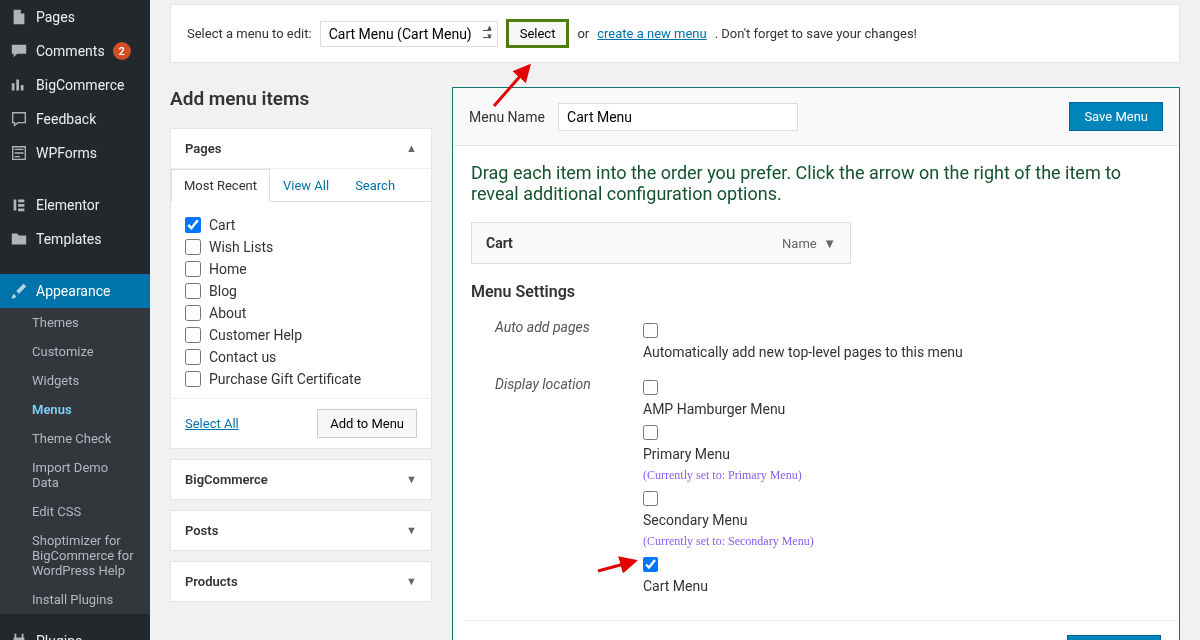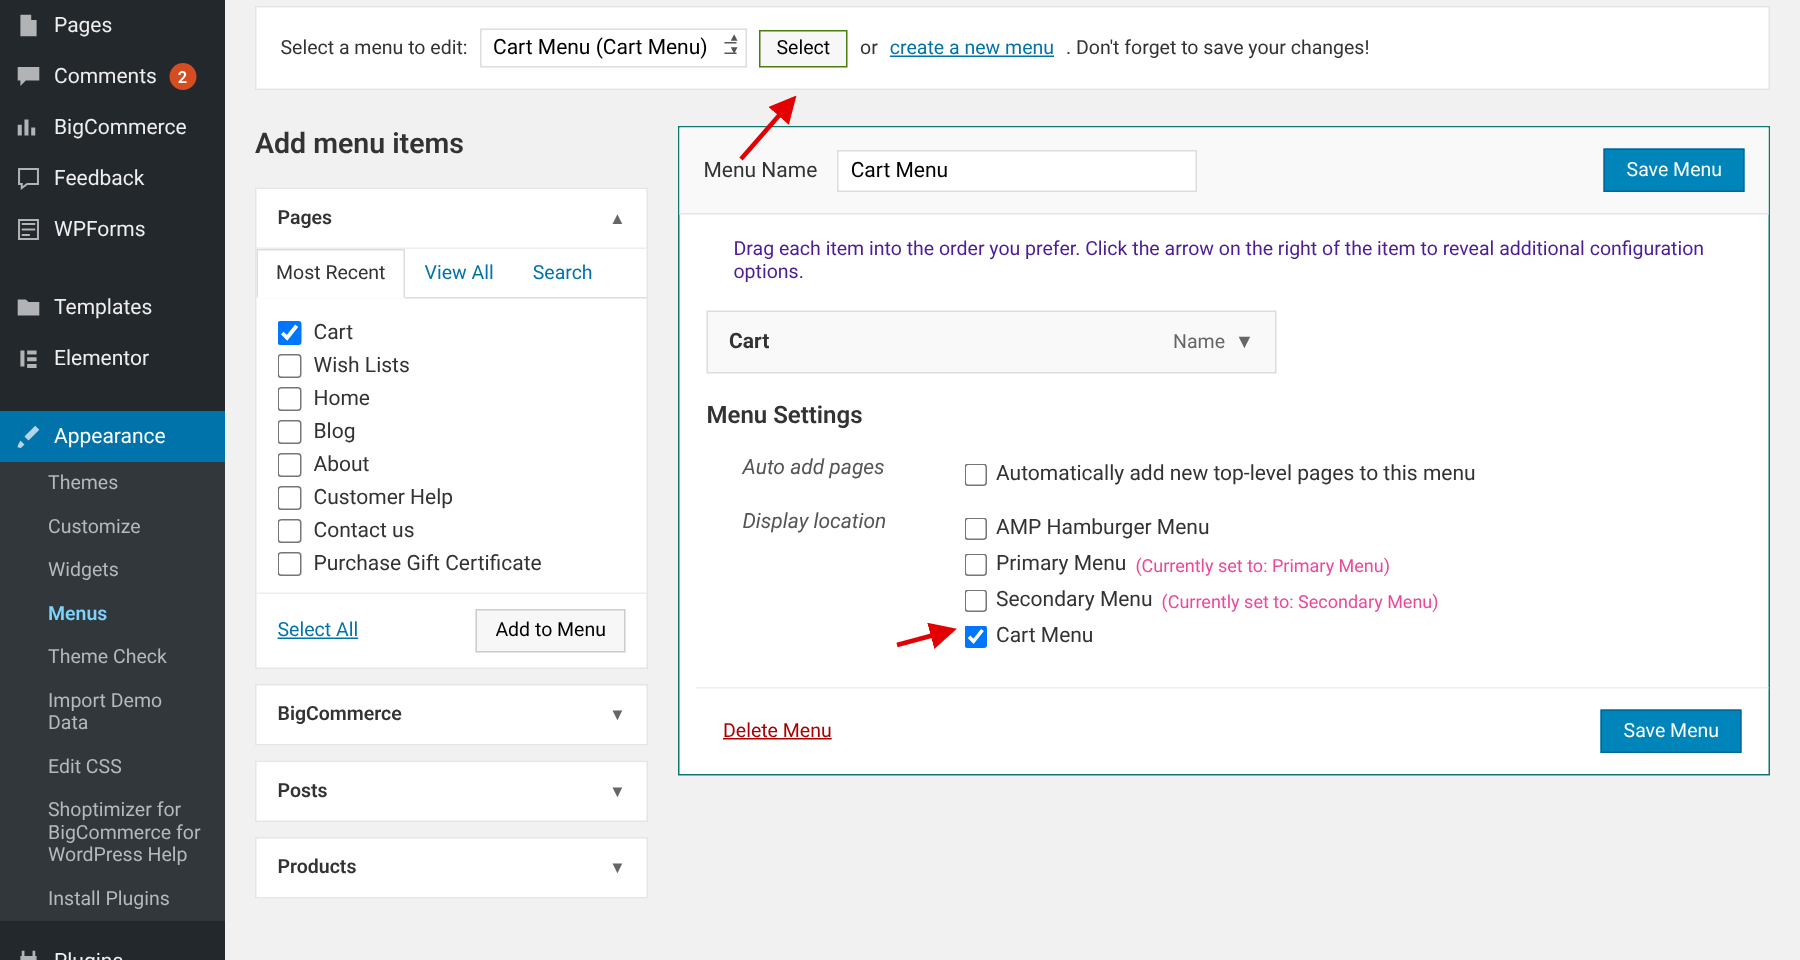--- a/index.html
+++ b/index.html
@@ -11,21 +11,21 @@
 .sidebar-item.active::after { content: ""; position: absolute; right: -8px; top: 50%; margin-top: -8px; border: 8px solid transparent; border-right-color: #f1f1f1; }
 .sidebar-item .icon { width: 18px; height: 18px; display: inline-flex; align-items: center; justify-content: center; opacity: 0.7; flex-shrink: 0; }
 .sidebar-item svg { width: 18px; height: 18px; fill: currentColor; }
 .badge { background: #d54e21; color: #fff; border-radius: 9px; min-width: 18px; height: 18px; display: inline-flex; align-items: center; justify-content: center; padding: 0 5px; font-size: 11px; font-weight: 600; }
 .submenu { background: #32373c; }
 .submenu-item { padding: 7px 12px 7px 32px; color: #b4b9be; font-size: 13px; cursor: pointer; }
 .submenu-item.active { color: #7dd3fc; font-weight: 600; }
 .main { flex: 1; padding: 0 20px 40px; }
 .select-bar { background: #fff; border: 1px solid #e5e5e5; padding: 14px 16px; margin-top: 4px; display: flex; align-items: center; gap: 8px; font-size: 13px; }
 .select-bar select { font-size: 14px; padding: 4px 24px 4px 8px; border: 1px solid #ddd; background: #fff; appearance: none; }
-.select-bar button { padding: 4px 11px; border: 1px solid #4d7c0f; background: #f7f7f7; cursor: pointer; font-size: 13px; }
+.select-bar button { padding: 4px 11px; border: 3px solid #4d7c0f; background: #f7f7f7; cursor: pointer; font-size: 13px; }
 .select-bar a { color: #0073aa; text-decoration: underline; }
 .columns { display: flex; gap: 20px; margin-top: 24px; }
 .col-left { width: 262px; flex-shrink: 0; }
 .col-right { flex: 1; }
 h2 { font-size: 19px; font-weight: 600; margin-bottom: 18px; }
 h3 { font-size: 16px; font-weight: 600; margin: 18px 0 12px; }
 .panel { background: #fff; border: 1px solid #e5e5e5; margin-bottom: 10px; }
 .panel-head { display: flex; justify-content: space-between; align-items: center; padding: 12px 14px; font-weight: 600; cursor: pointer; }
 .panel-head .caret { font-size: 11px; color: #666; }
 .panel-body { border-top: 1px solid #eee; padding: 0; }
@@ -40,28 +40,28 @@
 .page-list input[type=checkbox] { width: 16px; height: 16px; }
 .panel-foot { border-top: 1px solid #eee; padding: 10px 14px; display: flex; justify-content: space-between; align-items: center; }
 .panel-foot a { color: #0073aa; text-decoration: underline; font-size: 13px; }
 .panel-foot button { padding: 6px 12px; border: 1px solid #ccc; background: #f7f7f7; cursor: pointer; font-size: 13px; }
 .menu-frame { background: #fff; border: 1px solid #0f766e; }
 .menu-header { display: flex; align-items: center; justify-content: space-between; padding: 14px 16px; border-bottom: 1px solid #e5e5e5; background: #f9f9f9; }
 .menu-header label { font-size: 14px; margin-right: 10px; }
 .menu-header input[type=text] { padding: 5px 8px; border: 1px solid #ddd; font-size: 14px; width: 240px; }
 .btn-primary { background: #0085ba; color: #fff; border: 1px solid #006799; padding: 6px 14px; cursor: pointer; font-size: 13px; font-weight: 400; }
 .menu-body { padding: 16px 18px; }
-.instr { font-size: 13px; color: #4c1d95; margin-bottom: 18px; margin-left: 18px; }
+.instr { font-size: 18px; color: #14532d; margin-bottom: 18px; }
 .menu-item-box { border: 1px solid #ddd; background: #f9f9f9; display: flex; justify-content: space-between; align-items: center; padding: 12px 14px; width: 380px; font-size: 14px; }
 .menu-item-box .type { color: #666; font-size: 13px; }
 .settings-row { display: flex; padding: 6px 0; font-size: 14px; }
 .settings-row .lbl { width: 148px; font-style: italic; color: #555; margin-left: 24px; }
-.checks label { display: flex; align-items: flex-end; gap: 6px; padding: 4px 0; }
+.checks label { display: flex; align-items: flex-start; gap: 6px; padding: 4px 0; flex-direction: column; }
 .checks input[type=checkbox] { width: 15px; height: 15px; }
-.checks .small { color: #ec4899; font-size: 12px; }
+.checks .small { color: #8b5cf6; font-size: 12px; font-family: Liberation Serif, serif; }
 .footer-bar { border-top: 1px solid #eee; padding: 14px 18px; display: flex; justify-content: space-between; align-items: center; margin-left: 11px; }
 .footer-bar a { color: #a00; text-decoration: underline; font-size: 13px; }
 .sel-wrap { position: relative; display: inline-block; }
 .sel-wrap::after { content: ""; position: absolute; right: 6px; top: 50%; width: 10px; height: 12px; margin-top: -6px; pointer-events: none;
   background: linear-gradient(#555,#555) no-repeat center 2px/8px 1px,
               linear-gradient(#555,#555) no-repeat center 9px/8px 1px; }
 .sel-wrap::before { content: "▴\A▾"; white-space: pre; position: absolute; right: 6px; top: 2px; font-size: 9px; line-height: 9px; color: #555; pointer-events: none; }
 .arrow-1 { position: absolute; left: 334px; top: 56px; pointer-events: none; }
 .arrow-2 { position: absolute; pointer-events: none; }
 </style>
@@ -109,32 +109,32 @@
           <svg viewBox="0 0 20 20">
             <path d="M3 3h14v14H3z M5 6h10 M5 10h10 M5 14h6" fill="none" stroke="currentColor" stroke-width="1.5"></path>
           </svg>
         </span>
       <span>WPForms</span>
     </div>
     <div style="height:18px"></div>
     <div class="sidebar-item">
       <span class="icon">
           <svg viewBox="0 0 20 20">
+            <path d="M4 4h3v12H4zM9 4h7v3H9zM9 9h7v3H9zM9 14h7v3H9z"></path>
+          </svg>
+        </span>
+      <span>Elementor</span>
+    </div>
+    <div class="sidebar-item">
+      <span class="icon">
+          <svg viewBox="0 0 20 20">
             <path d="M2 4h6l2 2h8v10H2z"></path>
           </svg>
         </span>
       <span>Templates</span>
-    </div>
-    <div class="sidebar-item">
-      <span class="icon">
-          <svg viewBox="0 0 20 20">
-            <path d="M4 4h3v12H4zM9 4h7v3H9zM9 9h7v3H9zM9 14h7v3H9z"></path>
-          </svg>
-        </span>
-      <span>Elementor</span>
     </div>
     <div style="height:18px"></div>
     <div class="sidebar-item active">
       <span class="icon">
           <svg viewBox="0 0 20 20">
             <path d="M15 2l3 3-8 8-3-3 8-8zM4 13l3 3-2 2c-1 1-3 0-3 0s0-2 1-3l1-2z"></path>
           </svg>
         </span>
       <span>Appearance</span>
     </div>

